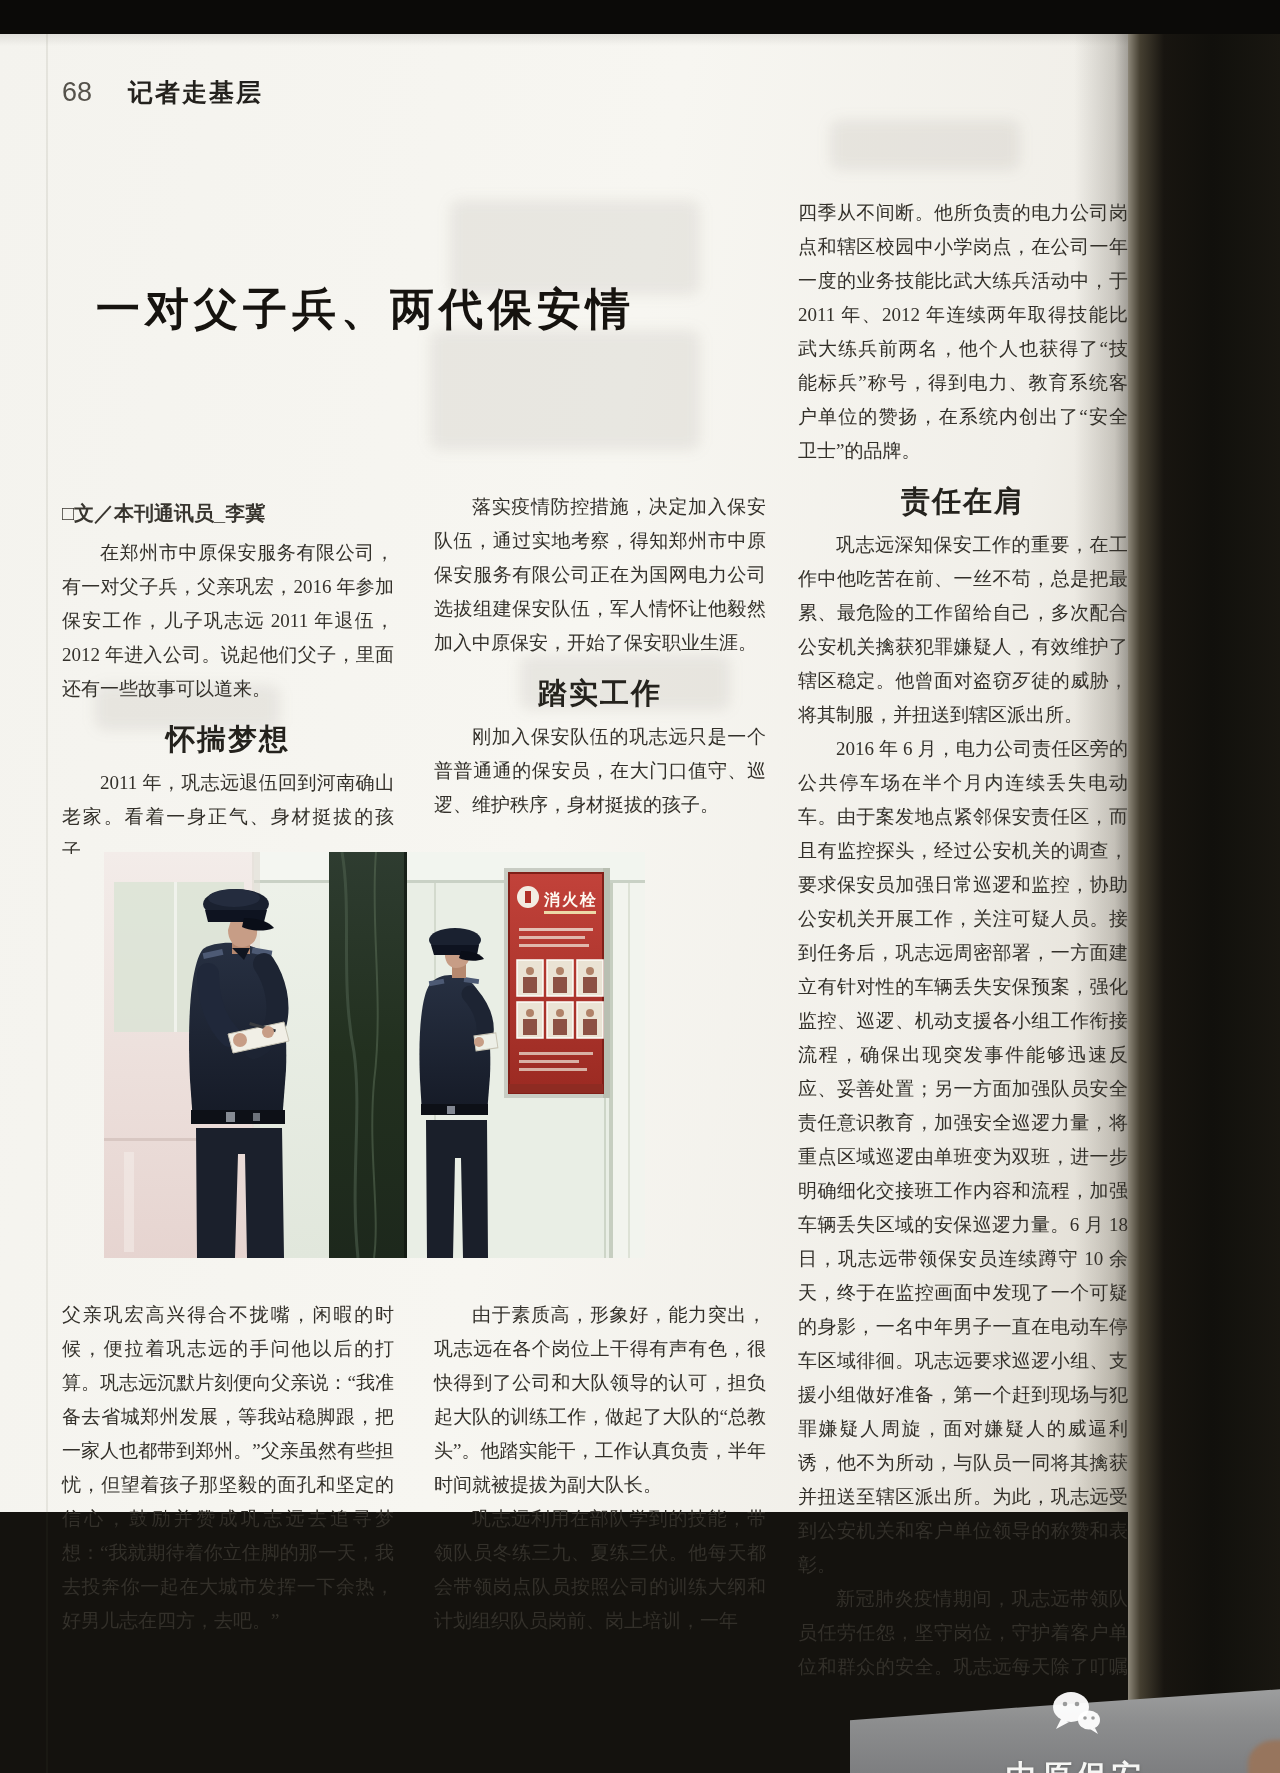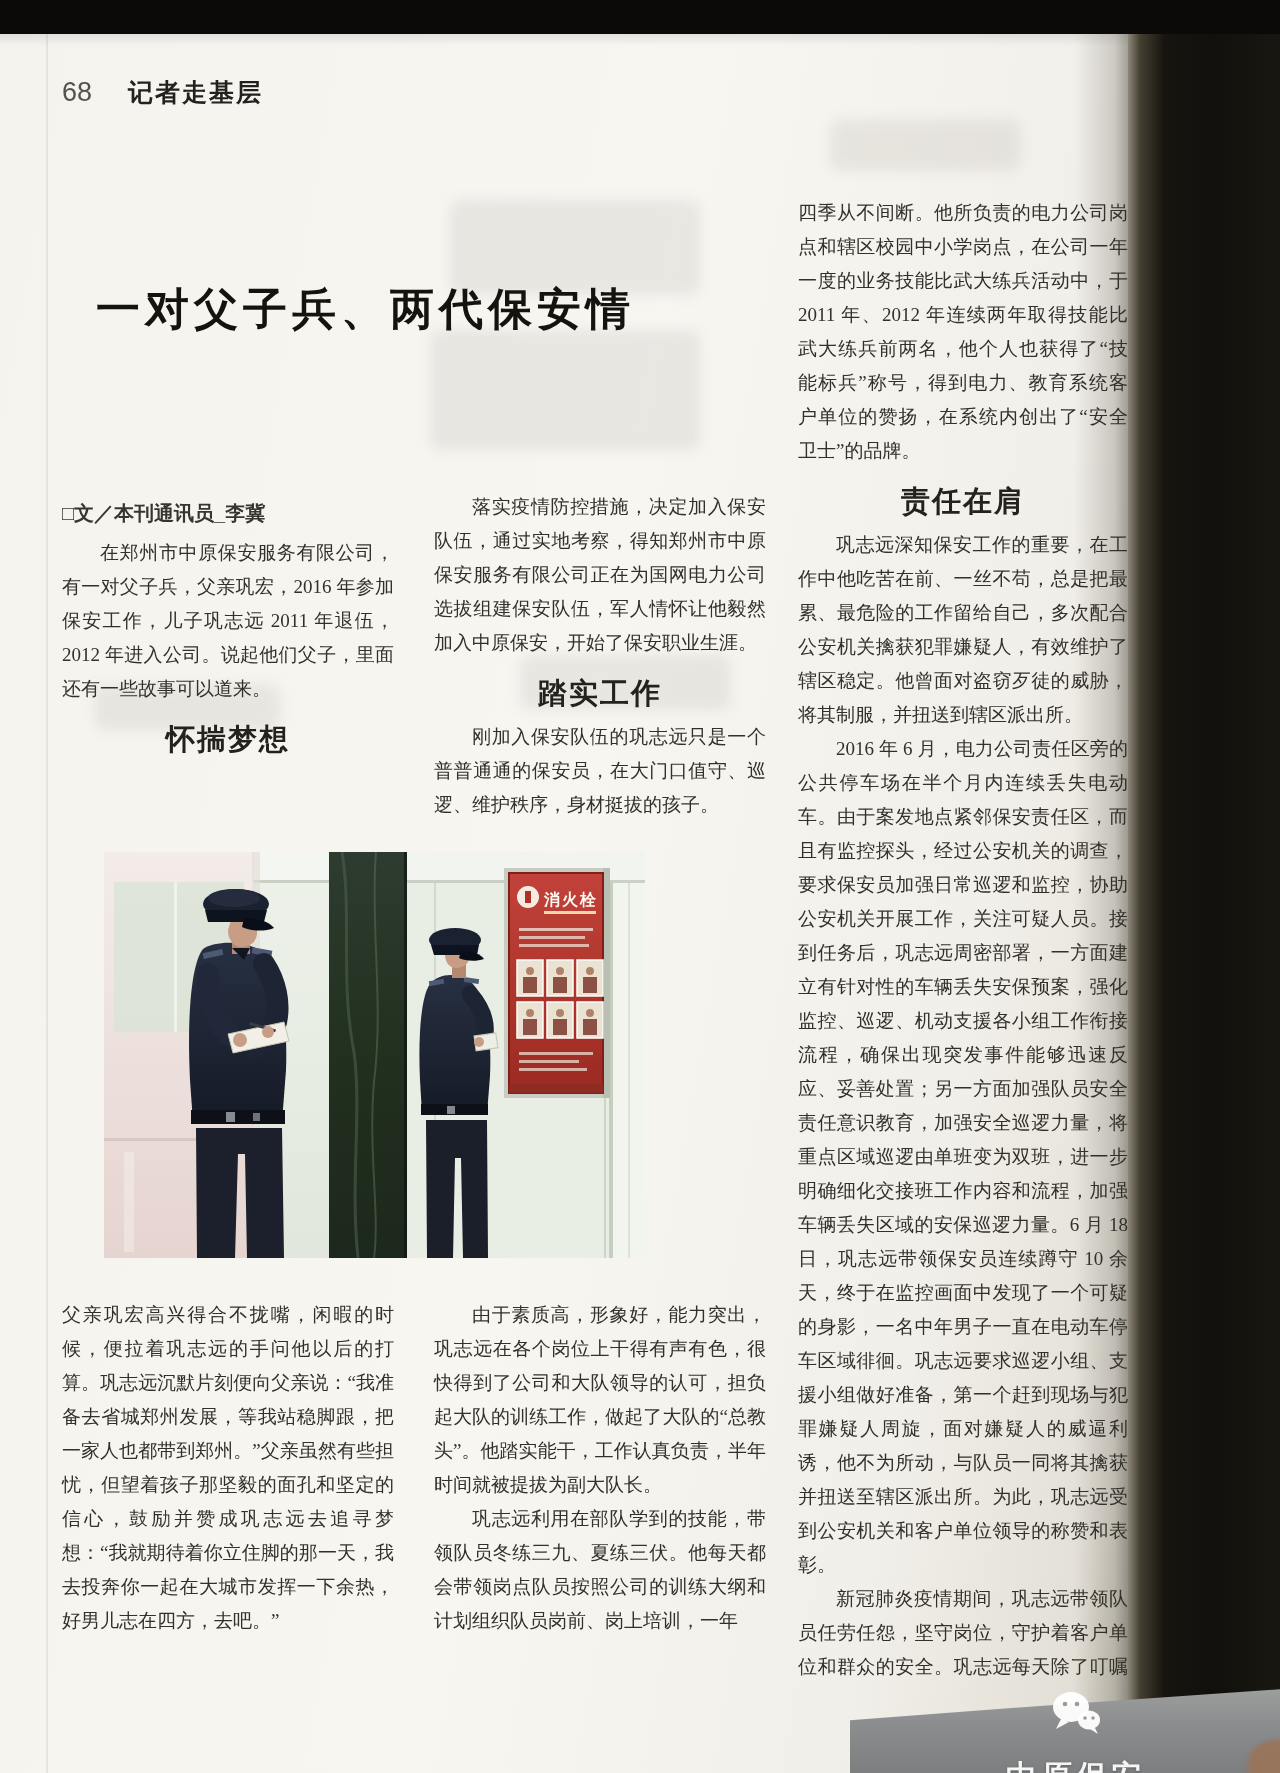--- a/index.html
+++ b/index.html
@@ -2,21 +2,21 @@
 <html><head>
 <meta charset="utf-8">
 <style>
   html,body{margin:0;padding:0;}
   body{
     width:1280px;height:1773px;position:relative;overflow:hidden;
     background:#14120e;
     font-family:"Liberation Serif","DejaVu Serif",serif;
   }
   .page{
-    position:absolute;left:0;top:0;width:1128px;height:1773px;z-index:1;
+    position:absolute;left:0;top:0;width:1128px;height:1512px;z-index:1;
     background:linear-gradient(100deg,#f4f3ee 0%,#f7f6f1 50%,#f1efe9 80%,#e3dfd6 95%,#cdc8bb 100%);
   }
   .page::before{content:"";position:absolute;left:0;top:0;width:100%;height:46px;
     background:linear-gradient(180deg,rgba(25,22,16,.35),rgba(25,22,16,0));}
   .page::after{content:"";position:absolute;right:0;top:0;width:54px;height:100%;
     background:linear-gradient(90deg,rgba(0,0,0,0),rgba(55,50,40,.20) 75%,rgba(35,31,24,.38) 100%);}
   .topbar{position:absolute;left:0;top:0;width:1280px;height:34px;background:#0b0a08;z-index:30;}
   .right-band{position:absolute;top:0;left:1128px;width:152px;height:1773px;z-index:5;
     background:linear-gradient(90deg,#8d8779 0px,#453f31 12px,#181510 36px,#11100c 84px,#191711 152px);}
   .desk{position:absolute;left:850px;top:1682px;width:430px;height:91px;z-index:40;
@@ -74,20 +74,21 @@
   <div class="sm" style="left:430px;top:330px;width:270px;height:120px;"></div>
   <div class="sm" style="left:520px;top:655px;width:210px;height:55px;"></div>
   <div class="sm" style="left:95px;top:685px;width:185px;height:45px;"></div>
   <div class="sm" style="left:830px;top:120px;width:190px;height:50px;"></div>
   <div class="crease"></div>
 
   <div class="col c1t">
     <p class="byline">□文／本刊通讯员_李冀</p>
     <p class="ind">在郑州市中原保安服务有限公司，有一对父子兵，父亲巩宏，2016 年参加保安工作，儿子巩志远 2011 年退伍，2012 年进入公司。说起他们父子，里面还有一些故事可以道来。</p>
     <div class="colhead">怀揣梦想</div>
+    <p class="ind">2011 年，巩志远退伍回到河南确山老家。看着一身正气、身材挺拔的孩子，</p>
   </div>
 
   <div class="col c1b">
     <p>父亲巩宏高兴得合不拢嘴，闲暇的时候，便拉着巩志远的手问他以后的打算。巩志远沉默片刻便向父亲说：“我准备去省城郑州发展，等我站稳脚跟，把一家人也都带到郑州。”父亲虽然有些担忧，但望着孩子那坚毅的面孔和坚定的信心，鼓励并赞成巩志远去追寻梦想：“我就期待着你立住脚的那一天，我去投奔你一起在大城市发挥一下余热，好男儿志在四方，去吧。”</p>
   </div>
 
   <div class="col c2t">
     <p class="ind">落实疫情防控措施，决定加入保安队伍，通过实地考察，得知郑州市中原保安服务有限公司正在为国网电力公司选拔组建保安队伍，军人情怀让他毅然加入中原保安，开始了保安职业生涯。</p>
     <div class="colhead">踏实工作</div>
     <p class="ind">刚加入保安队伍的巩志远只是一个普普通通的保安员，在大门口值守、巡逻、维护秩序，身材挺拔的孩子。</p>

